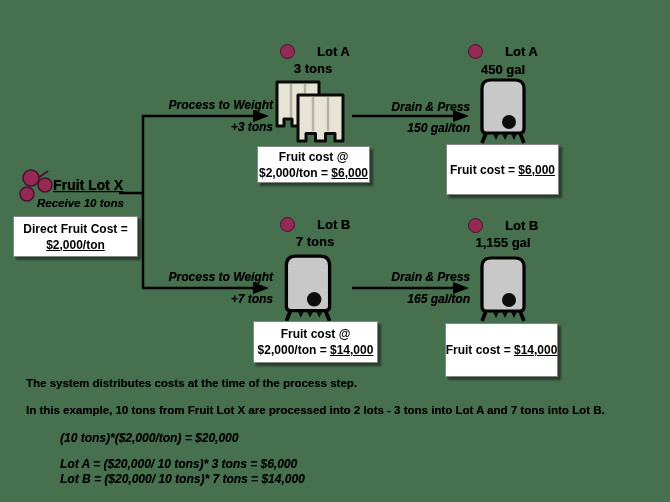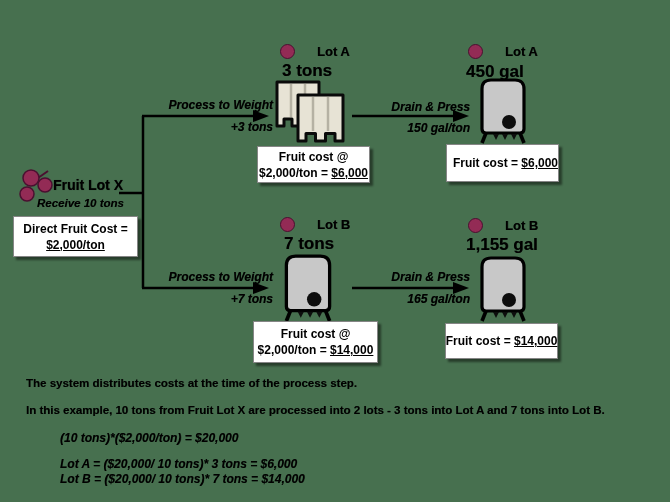--- a/index.html
+++ b/index.html
@@ -11,36 +11,36 @@
   .abs { position:absolute; }
   .lines-overlay { position:absolute; left:0; top:0; pointer-events:none; }
 
   .lot-header { display:flex; align-items:center; gap:22px; }
   .lot-dot {
     width:15px; height:15px; border-radius:50%;
     background:#932B55; border:1.5px solid #4A1030; box-sizing:border-box;
     flex:0 0 auto;
   }
   .lot-name { font-size:13px; font-weight:bold; text-shadow:0.4px 0.4px 0.6px rgba(0,0,0,.55); white-space:nowrap; }
-  .lot-amount { font-size:17px; font-weight:600; text-align:left; text-shadow:0.3px 0.3px 0.5px rgba(0,0,0,.5); white-space:nowrap; }
+  .lot-amount { font-size:13px; font-weight:600; text-align:center; text-shadow:0.3px 0.3px 0.5px rgba(0,0,0,.5); white-space:nowrap; }
 
   .flow-label {
     width:130px; text-align:right; font-size:12px; font-style:italic; font-weight:bold;
     text-shadow:0.3px 0.3px 0.6px rgba(0,0,0,.55); white-space:nowrap;
   }
 
   .cost-box {
     background:#ffffff; border:1.5px solid #858585; box-sizing:border-box;
     box-shadow:2.5px 2.5px 2px rgba(0,0,0,.45);
     display:flex; flex-direction:column; align-items:center; justify-content:center;
     font-size:12px; font-weight:bold; line-height:16px; text-align:center; white-space:nowrap;
   }
   .u { text-decoration:underline; }
 
-  .fruit-lot-title { font-size:14px; font-weight:bold; text-shadow:0.4px 0.4px 0.7px rgba(0,0,0,.6); white-space:nowrap; }
+  .fruit-lot-title { font-size:14px; font-weight:bold; text-shadow:0.4px 0.4px 0.7px rgba(0,0,0,.6); white-space:nowrap;text-decoration:underline; }
   .fruit-lot-sub { font-size:11.5px; font-weight:bold; font-style:italic; text-shadow:0.3px 0.3px 0.5px rgba(0,0,0,.5); white-space:nowrap; }
 
   .note { font-size:11.5px; font-weight:bold; white-space:nowrap; text-shadow:0.3px 0.3px 0.5px rgba(0,0,0,.45); }
   .formula { font-size:12px; font-weight:bold; font-style:italic; white-space:nowrap; text-shadow:0.3px 0.3px 0.5px rgba(0,0,0,.45); }
 </style>
 </head>
 <body>
 
 <div class="stage">
 
@@ -113,21 +113,21 @@
       <line x1="43" y1="56" x2="47" y2="66" stroke-width="3.6"></line>
     </g>
     <g fill="#0d0d0d">
       <polygon points="16,57 19,63 22,57"></polygon>
       <polygon points="25,57 28,63 31,57"></polygon>
       <polygon points="34,57 37,63 40,57"></polygon>
       <circle cx="32" cy="45" r="7"></circle>
     </g>
   </svg>
 
-  <div class="abs cost-box" style="left:446px; top:144px; width:113px; height:38px;align-items:flex-end;">
+  <div class="abs cost-box" style="left:446px; top:144px; width:113px; height:51px;">
     <div><span>Fruit cost = </span><span class="u">$6,000</span></div>
   </div>
 
   <div class="abs flow-label" style="left:143px; top:270px;">Process to Weight</div>
   <div class="abs flow-label" style="left:143px; top:292px;">+7 tons</div>
 
   <div class="abs lot-header" style="left:280px; top:217px;">
     <span class="lot-dot"></span>
     <span class="lot-name">Lot B</span>
   </div>
@@ -168,21 +168,21 @@
       <line x1="43" y1="56" x2="47" y2="66" stroke-width="3.6"></line>
     </g>
     <g fill="#0d0d0d">
       <polygon points="16,57 19,63 22,57"></polygon>
       <polygon points="25,57 28,63 31,57"></polygon>
       <polygon points="34,57 37,63 40,57"></polygon>
       <circle cx="32" cy="45" r="7"></circle>
     </g>
   </svg>
 
-  <div class="abs cost-box" style="left:445px; top:323px; width:113px; height:36px;">
+  <div class="abs cost-box" style="left:445px; top:323px; width:113px; height:54px;">
     <div><span>Fruit cost = </span><span class="u">$14,000</span></div>
   </div>
 
   <div class="abs note" style="left:26px; top:377px;">The system distributes costs at the time of the process step.</div>
   <div class="abs note" style="left:26px; top:404px;">In this example, 10 tons from Fruit Lot X are processed into 2 lots - 3 tons into Lot A and 7 tons into Lot B.</div>
   <div class="abs formula" style="left:60px; top:431px;">(10 tons)*($2,000/ton) = $20,000</div>
   <div class="abs formula" style="left:60px; top:457px;">Lot A = ($20,000/ 10 tons)* 3 tons = $6,000</div>
   <div class="abs formula" style="left:60px; top:472px;">Lot B = ($20,000/ 10 tons)* 7 tons = $14,000</div>
 
 </div>

